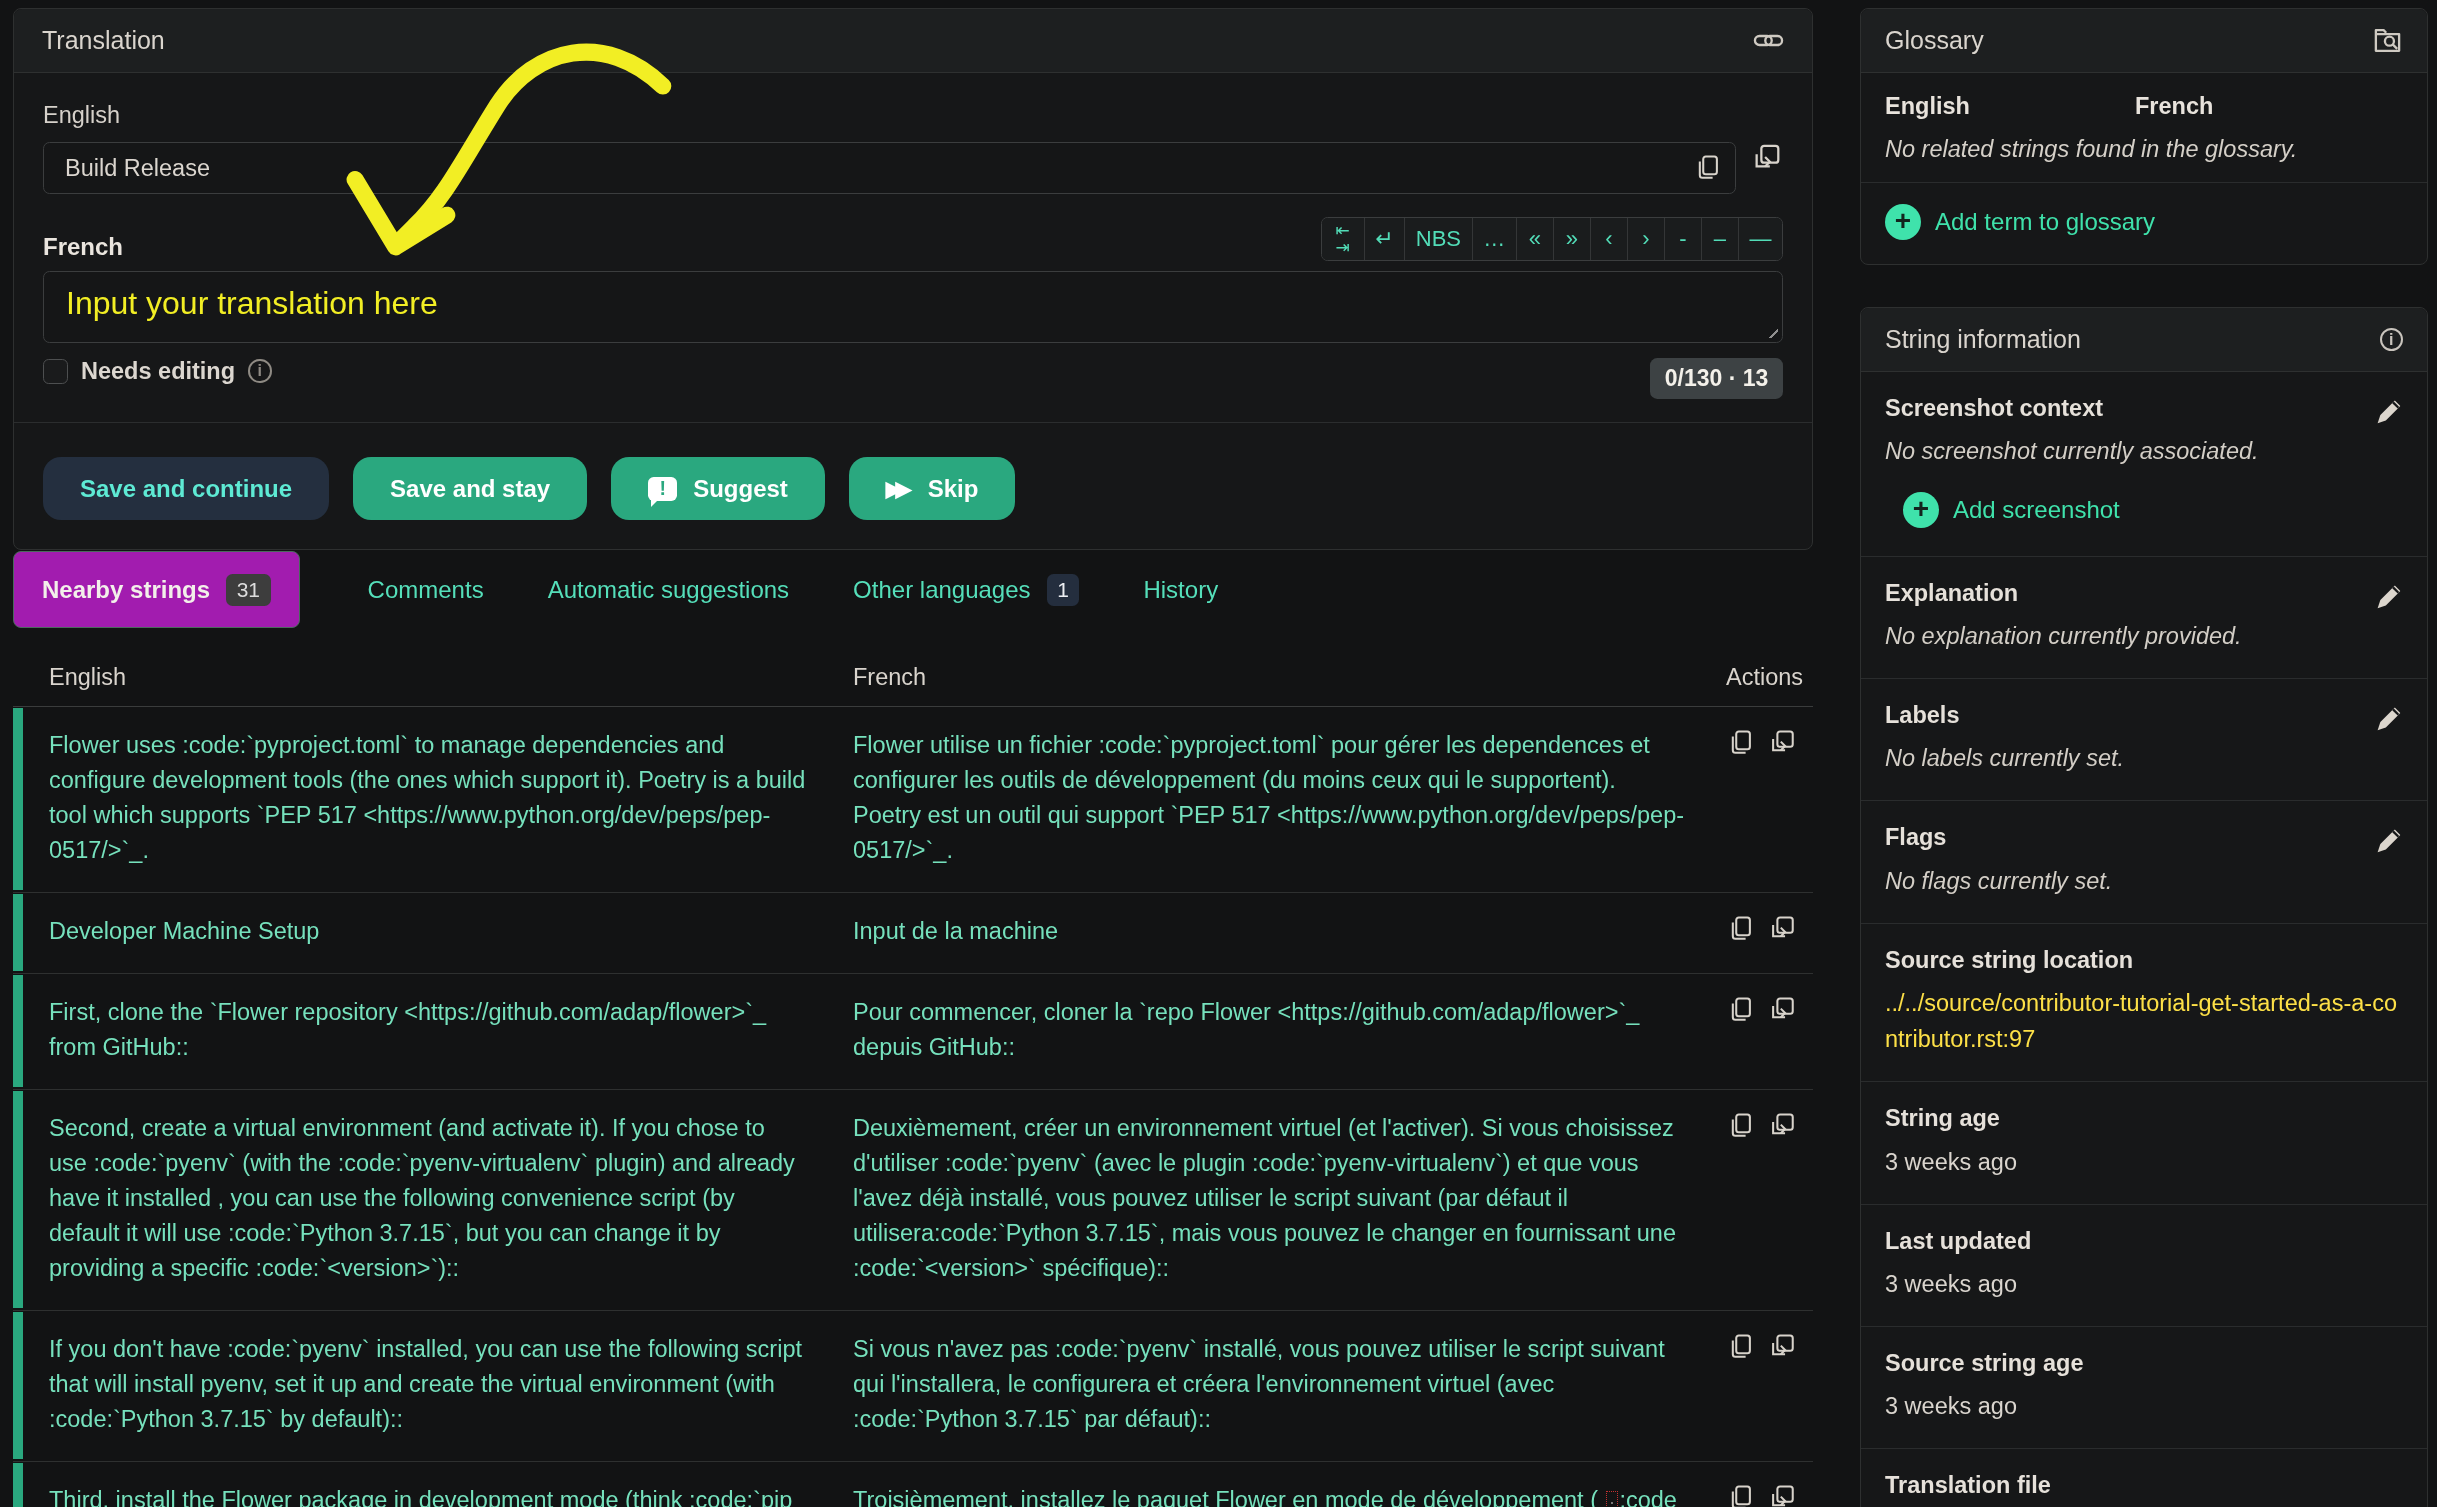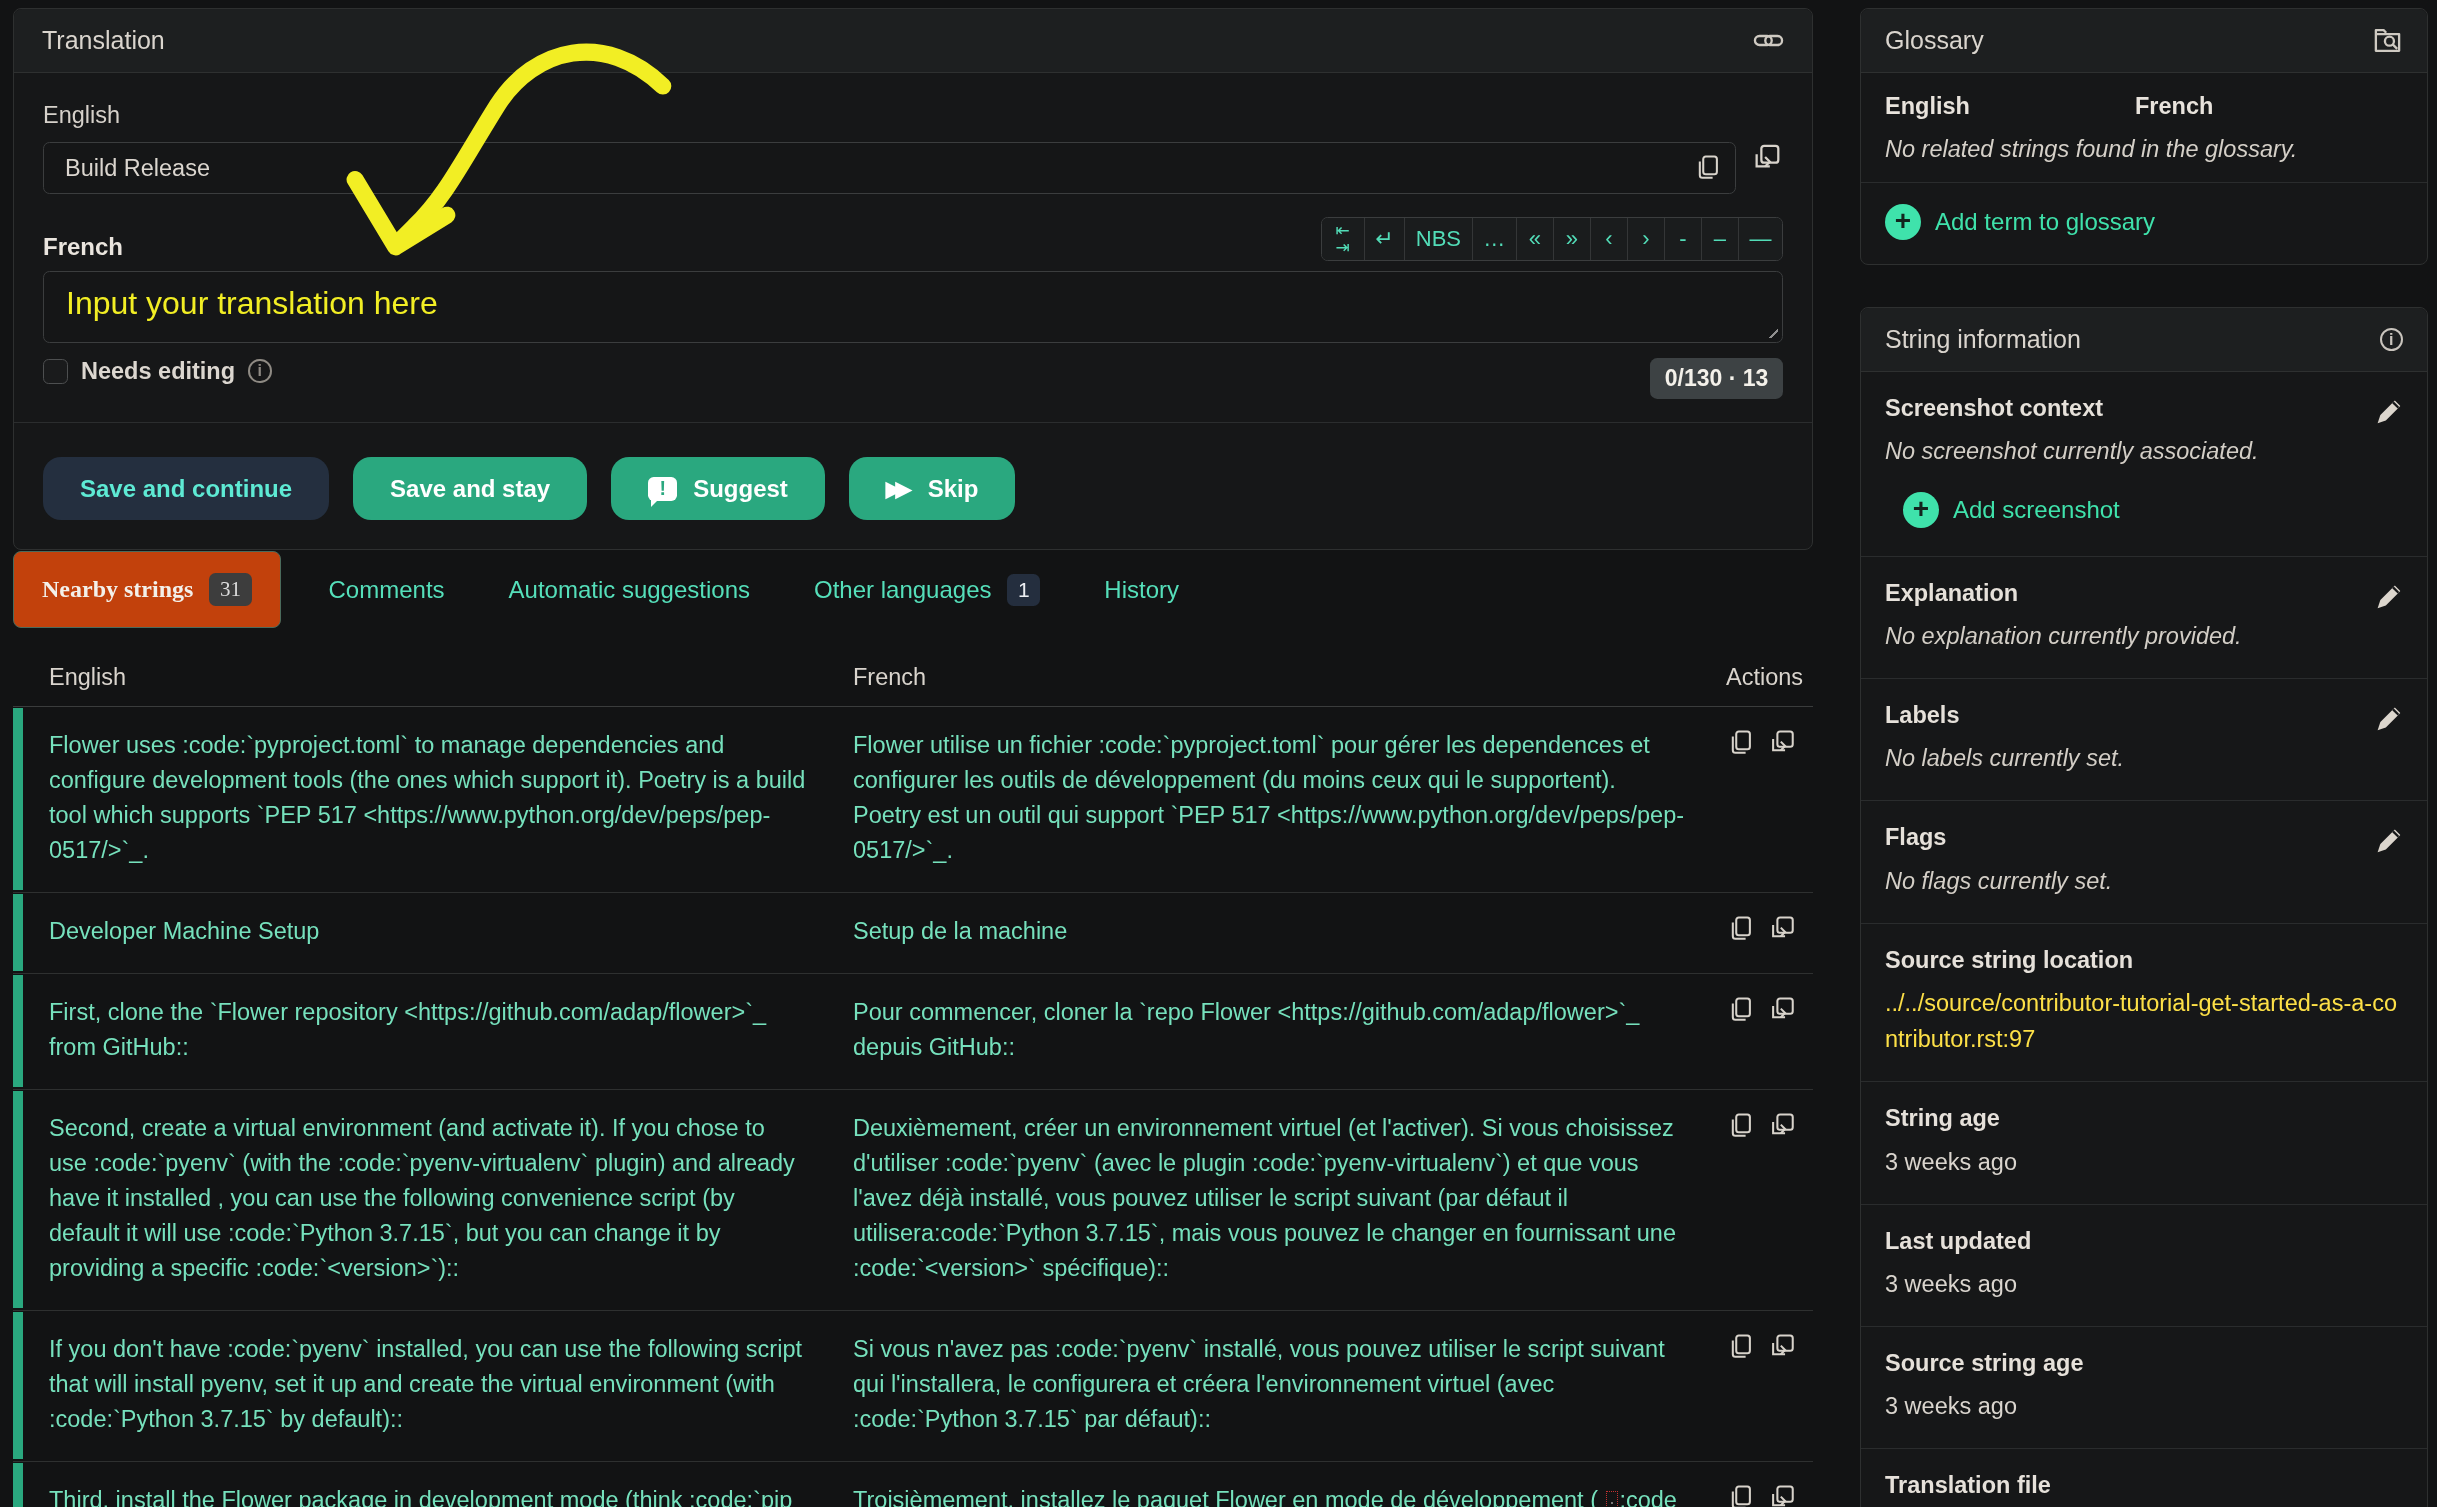--- a/index.html
+++ b/index.html
@@ -48,22 +48,22 @@
     font-family:"Liberation Sans",sans-serif;}
   .btn.secondary{background:#242f3f;color:#5eead4;}
   .btn.primary{background:#2aa87f;}
   .bubble{position:relative;width:29px;height:24px;background:#fff;border-radius:5.7px;
     display:flex;align-items:center;justify-content:center;color:#2aa87f;font-size:19.5px;font-weight:bold;}
   .bubble::after{content:"";position:absolute;left:3.2px;bottom:-6.5px;border:4.9px solid transparent;border-top-color:#fff;border-left-color:#fff;}
   .skip-glyph{font-size:21px;letter-spacing:-6.5px;padding-right:6.5px;}
   
   .tabs{position:absolute;left:13px;top:551px;display:flex;align-items:center;}
   .tab{color:#55dfba;font-size:24px;margin:0 32px;display:flex;align-items:center;gap:16px;cursor:pointer;}
-  .tab.active{border:0.8px solid #4a6a5c;background:#c2410c;border-radius:8px;height:75px;
-    padding:0 28px;color:#f3f0ea;font-weight:bold;margin:0 16px 0 0;font-family:Liberation Serif, serif;}
+  .tab.active{border:0.8px solid #4a6a5c;background:#a21caf;border-radius:8px;height:75px;
+    padding:0 28px;color:#f3f0ea;font-weight:bold;margin:0 36px 0 0;}
   .tab-badge{background:#3d3d3d;color:#dcdcdc;border-radius:6.5px;padding:4px 10.6px;font-size:21px;font-weight:normal;}
   .tab-badge.alt{background:#242e3e;color:#eceef2;}
   
   .strings-table{position:absolute;left:13px;top:664px;width:1800px;}
   .thead{display:grid;grid-template-columns:804px 873px 1fr;padding:0 0 14.6px 36px;
     border-bottom:1.6px solid #3a3c3c;color:#d9d4cd;font-size:23.5px;}
   .thead .h-actions{text-align:right;padding-right:18px;}
   .srow{position:relative;display:grid;grid-template-columns:804px 873px 1fr;
     padding:21px 0 24px 36px;border-bottom:0.8px solid #2e3030;color:#76e1bd;font-size:23.5px;line-height:35px;}
   .srow::before{content:"";position:absolute;left:0;top:1.6px;bottom:1.6px;width:9.7px;background:#2aa87f;}
@@ -218,21 +218,21 @@
             <svg width="29" height="29" viewBox="0 0 34 34" fill="none" stroke="#d8d3cb" stroke-width="2.4">
               <rect x="11" y="4" width="18" height="18" rx="3"></rect>
               <path d="M6 13 v13 h14"></path>
               <path d="M15 21 l5 5 l-5 5" transform="translate(0,-5)"></path>
             </svg>
           </span>
         </div>
       </div>
       <div class="srow">
         <div class="cell-en">Developer Machine Setup</div>
-        <div class="cell-fr">Setup de la machine</div>
+        <div class="cell-fr">Input de la machine</div>
         <div class="cell-actions">
           <span class="icon-btn">
             <svg width="29" height="29" viewBox="0 0 34 34" fill="none" stroke="#d8d3cb" stroke-width="2.4">
               <rect x="12" y="4" width="16" height="21" rx="3"></rect>
               <path d="M8 10 v16 a3 3 0 0 0 3 3 h12"></path>
             </svg>
           </span>
           <span class="icon-btn">
             <svg width="29" height="29" viewBox="0 0 34 34" fill="none" stroke="#d8d3cb" stroke-width="2.4">
               <rect x="11" y="4" width="18" height="18" rx="3"></rect>

